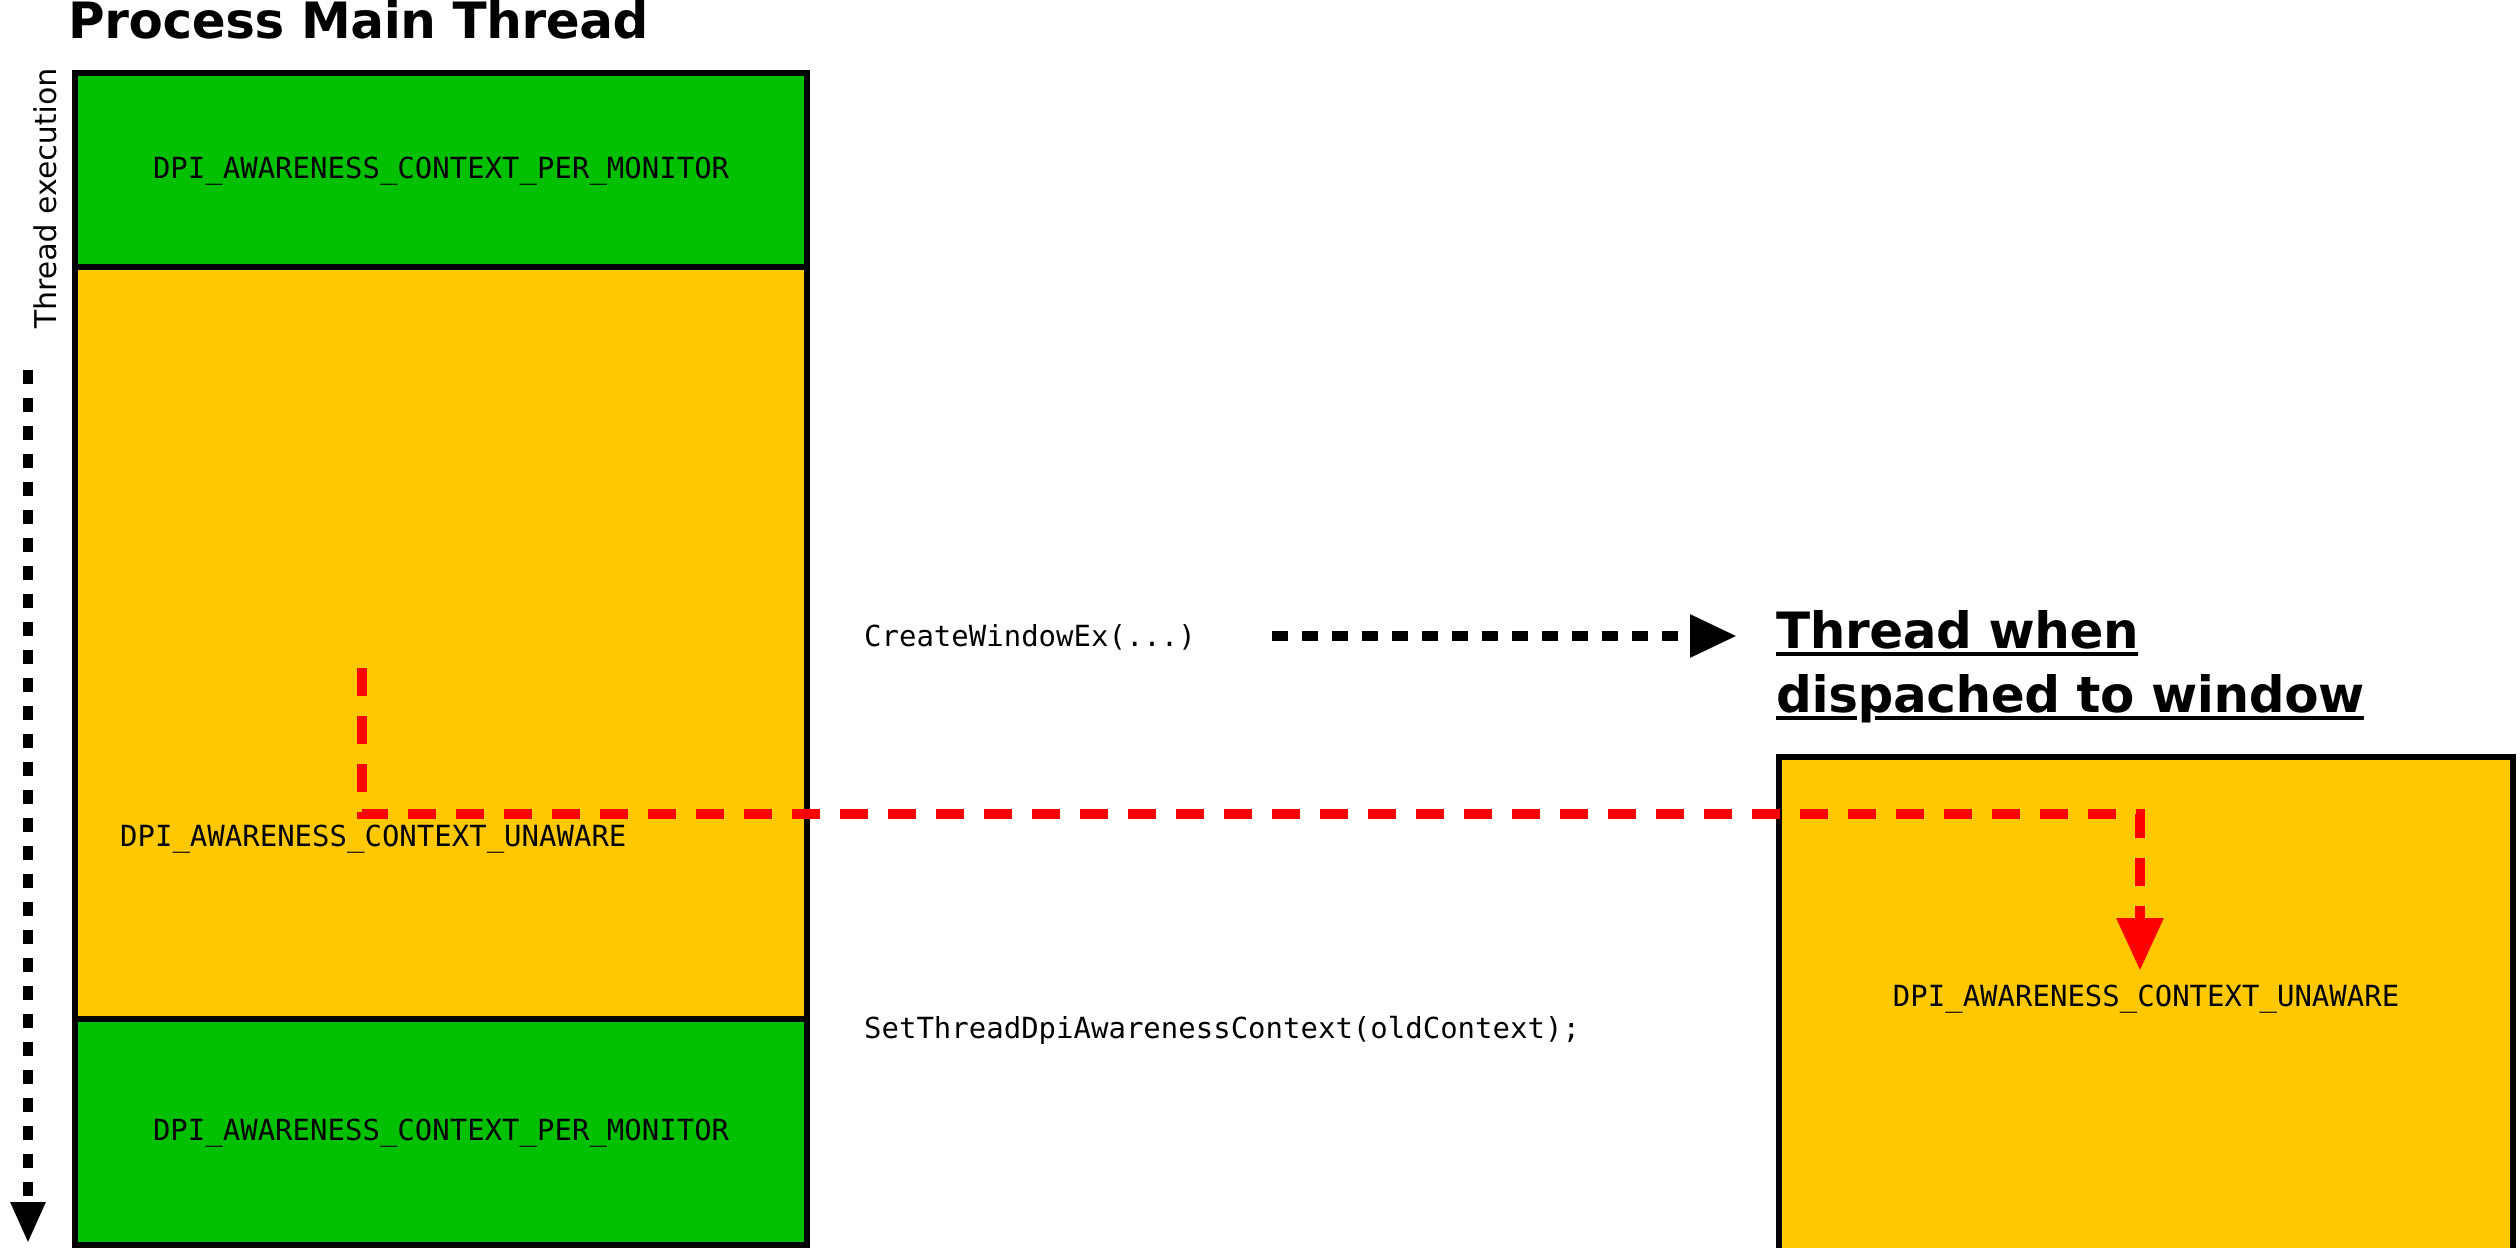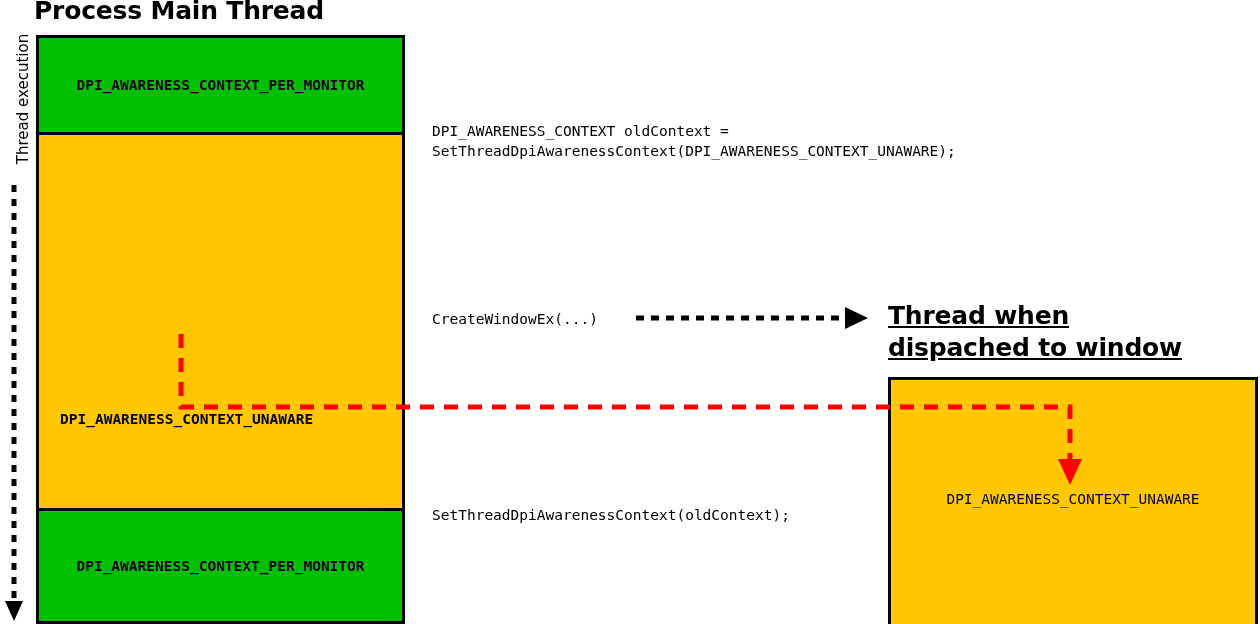--- a/index.html
+++ b/index.html
@@ -80,21 +80,20 @@
     display: flex;
     flex-direction: column;
   }
   .ctx-block {
     position: relative;
     box-sizing: border-box;
     display: flex;
     align-items: center;
     justify-content: center;
     overflow: hidden;
-    font-weight: bold;
   }
   .ctx-block .ctx-label {
     font-family: "DejaVu Sans Mono", monospace;
     font-size: 14.5px;
     color: #000000;
     white-space: pre;
   }
   #ctx-block-per-monitor-top {
     background: #00c000;
     height: 97px;
@@ -185,22 +184,20 @@
     <div class="ctx-block" id="ctx-block-unaware-main">
       <span class="ctx-label">DPI_AWARENESS_CONTEXT_UNAWARE</span>
     </div>
 
     <div class="ctx-block" id="ctx-block-per-monitor-bottom">
       <span class="ctx-label">DPI_AWARENESS_CONTEXT_PER_MONITOR</span>
     </div>
 
   </div>
 
-  <div class="code-text" id="code-set-unaware">DPI_AWARENESS_CONTEXT oldContext =
-SetThreadDpiAwarenessContext(DPI_AWARENESS_CONTEXT_UNAWARE);</div>
 
   <div class="code-text" id="code-restore-context">SetThreadDpiAwarenessContext(oldContext);</div>
 
   <div class="code-text" id="code-create-window">CreateWindowEx(...)</div>
 
   <div class="heading" id="dispatched-thread-title">Thread when
 dispached to window</div>
 
   <div id="dispatched-thread-box">
     <span class="ctx-label">DPI_AWARENESS_CONTEXT_UNAWARE</span>

